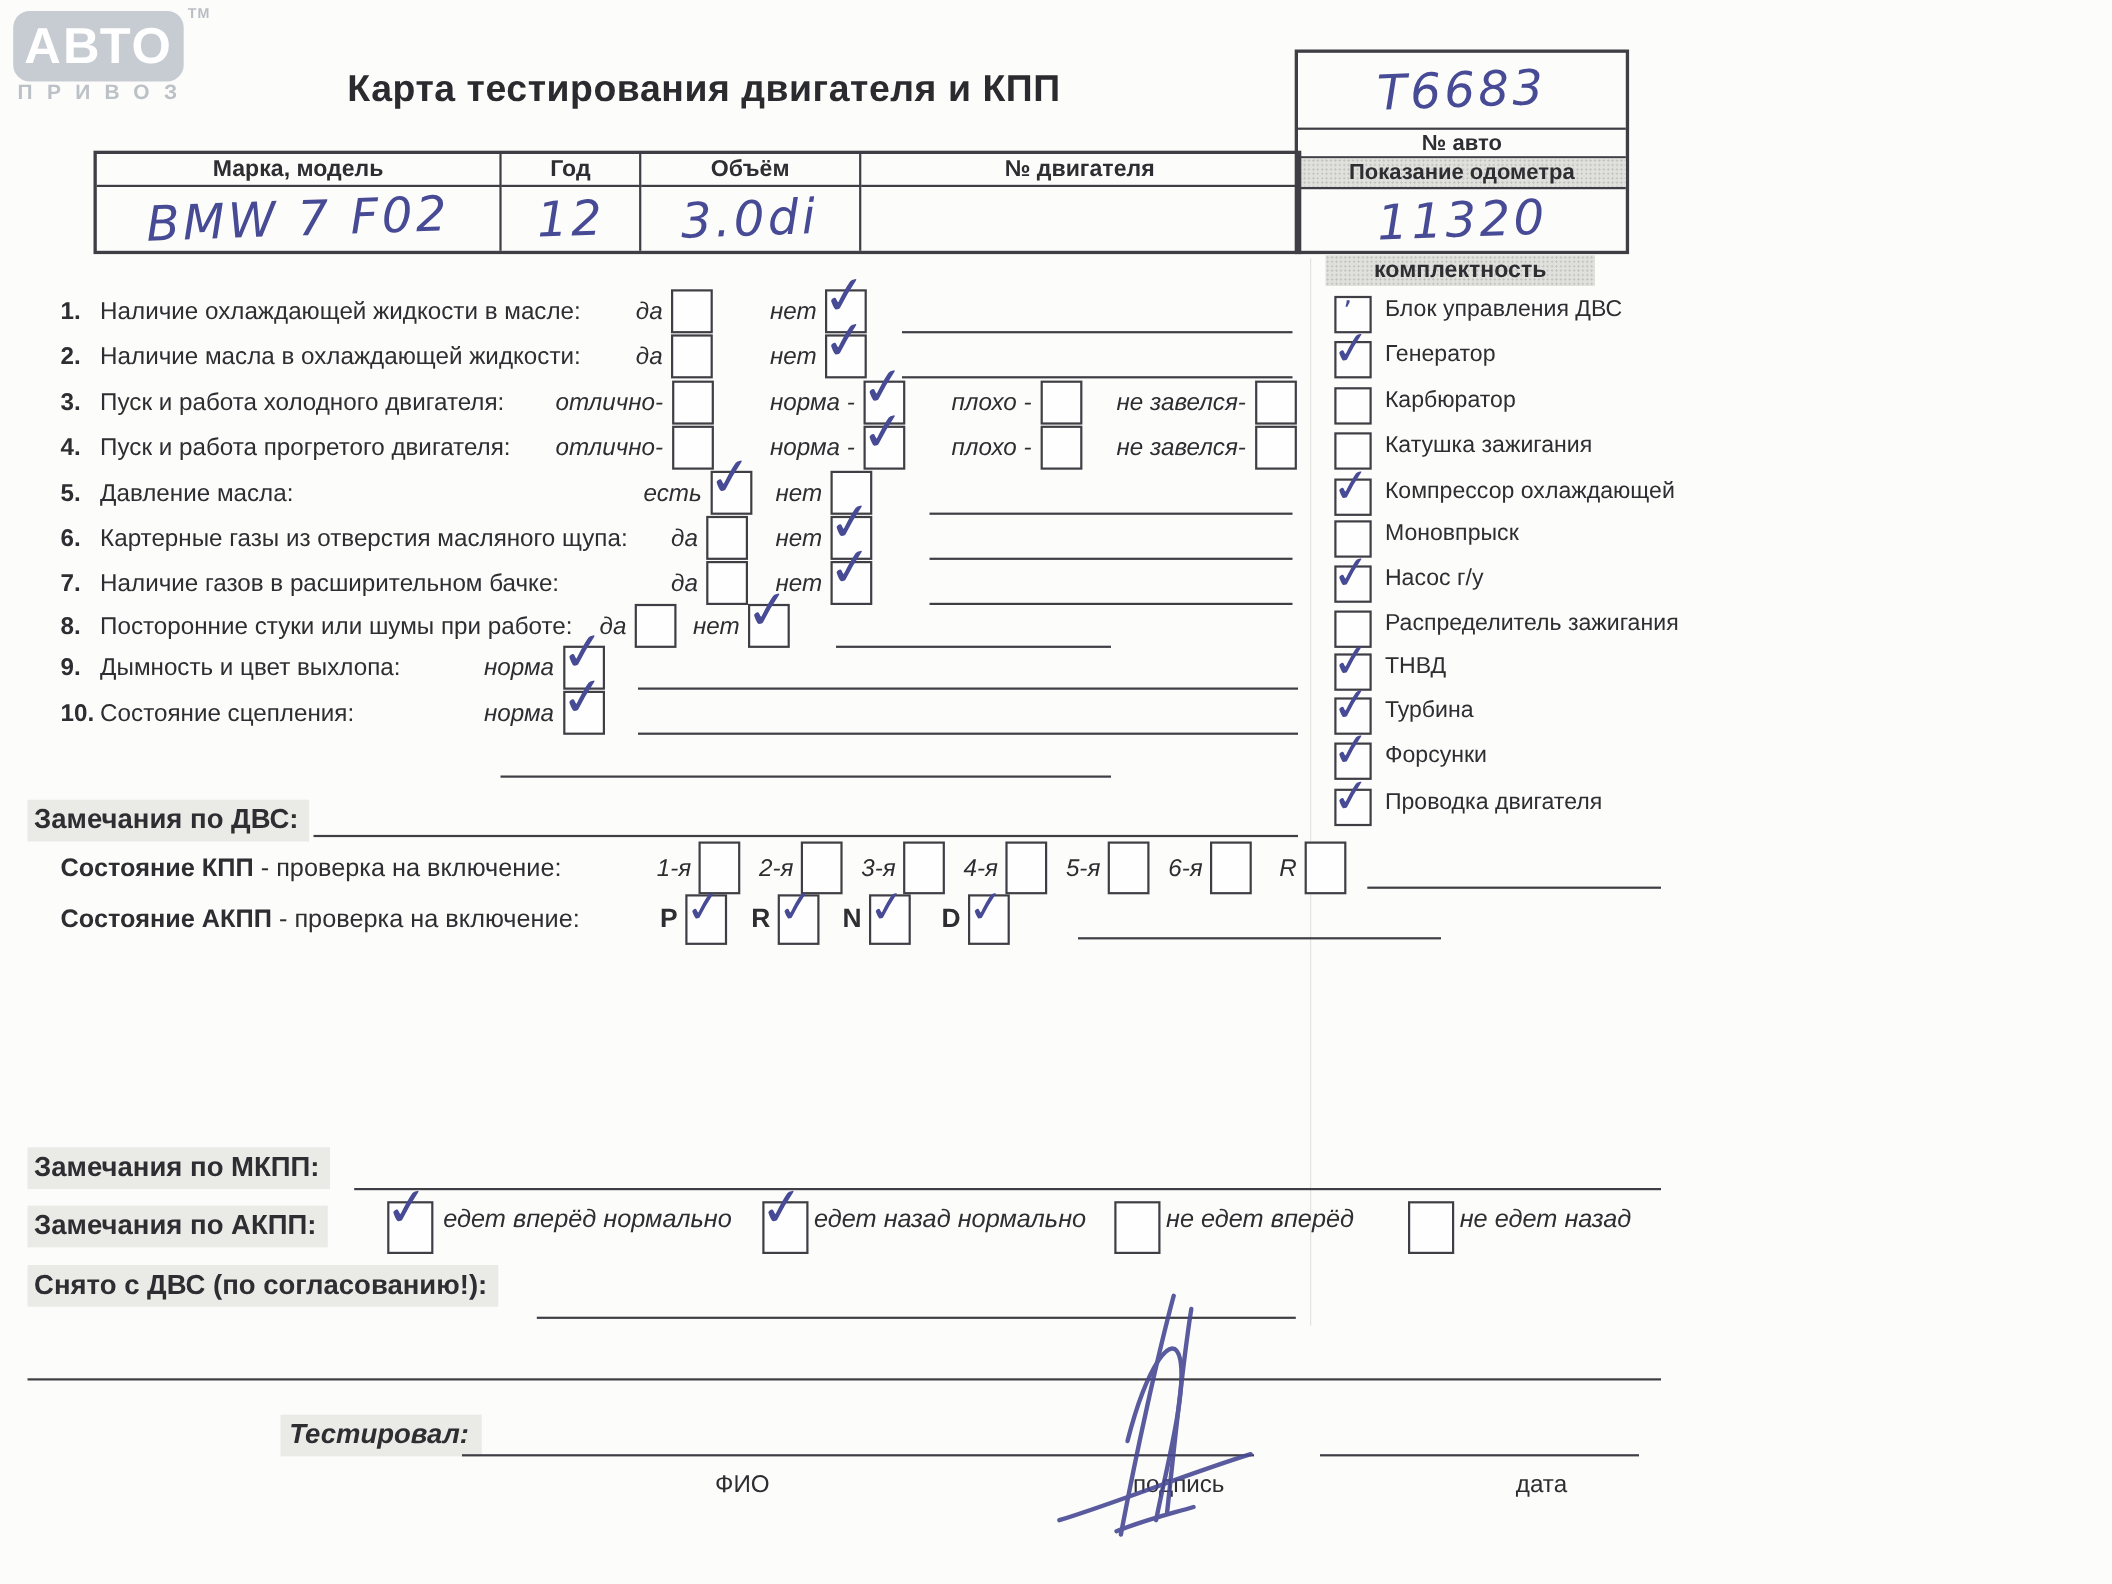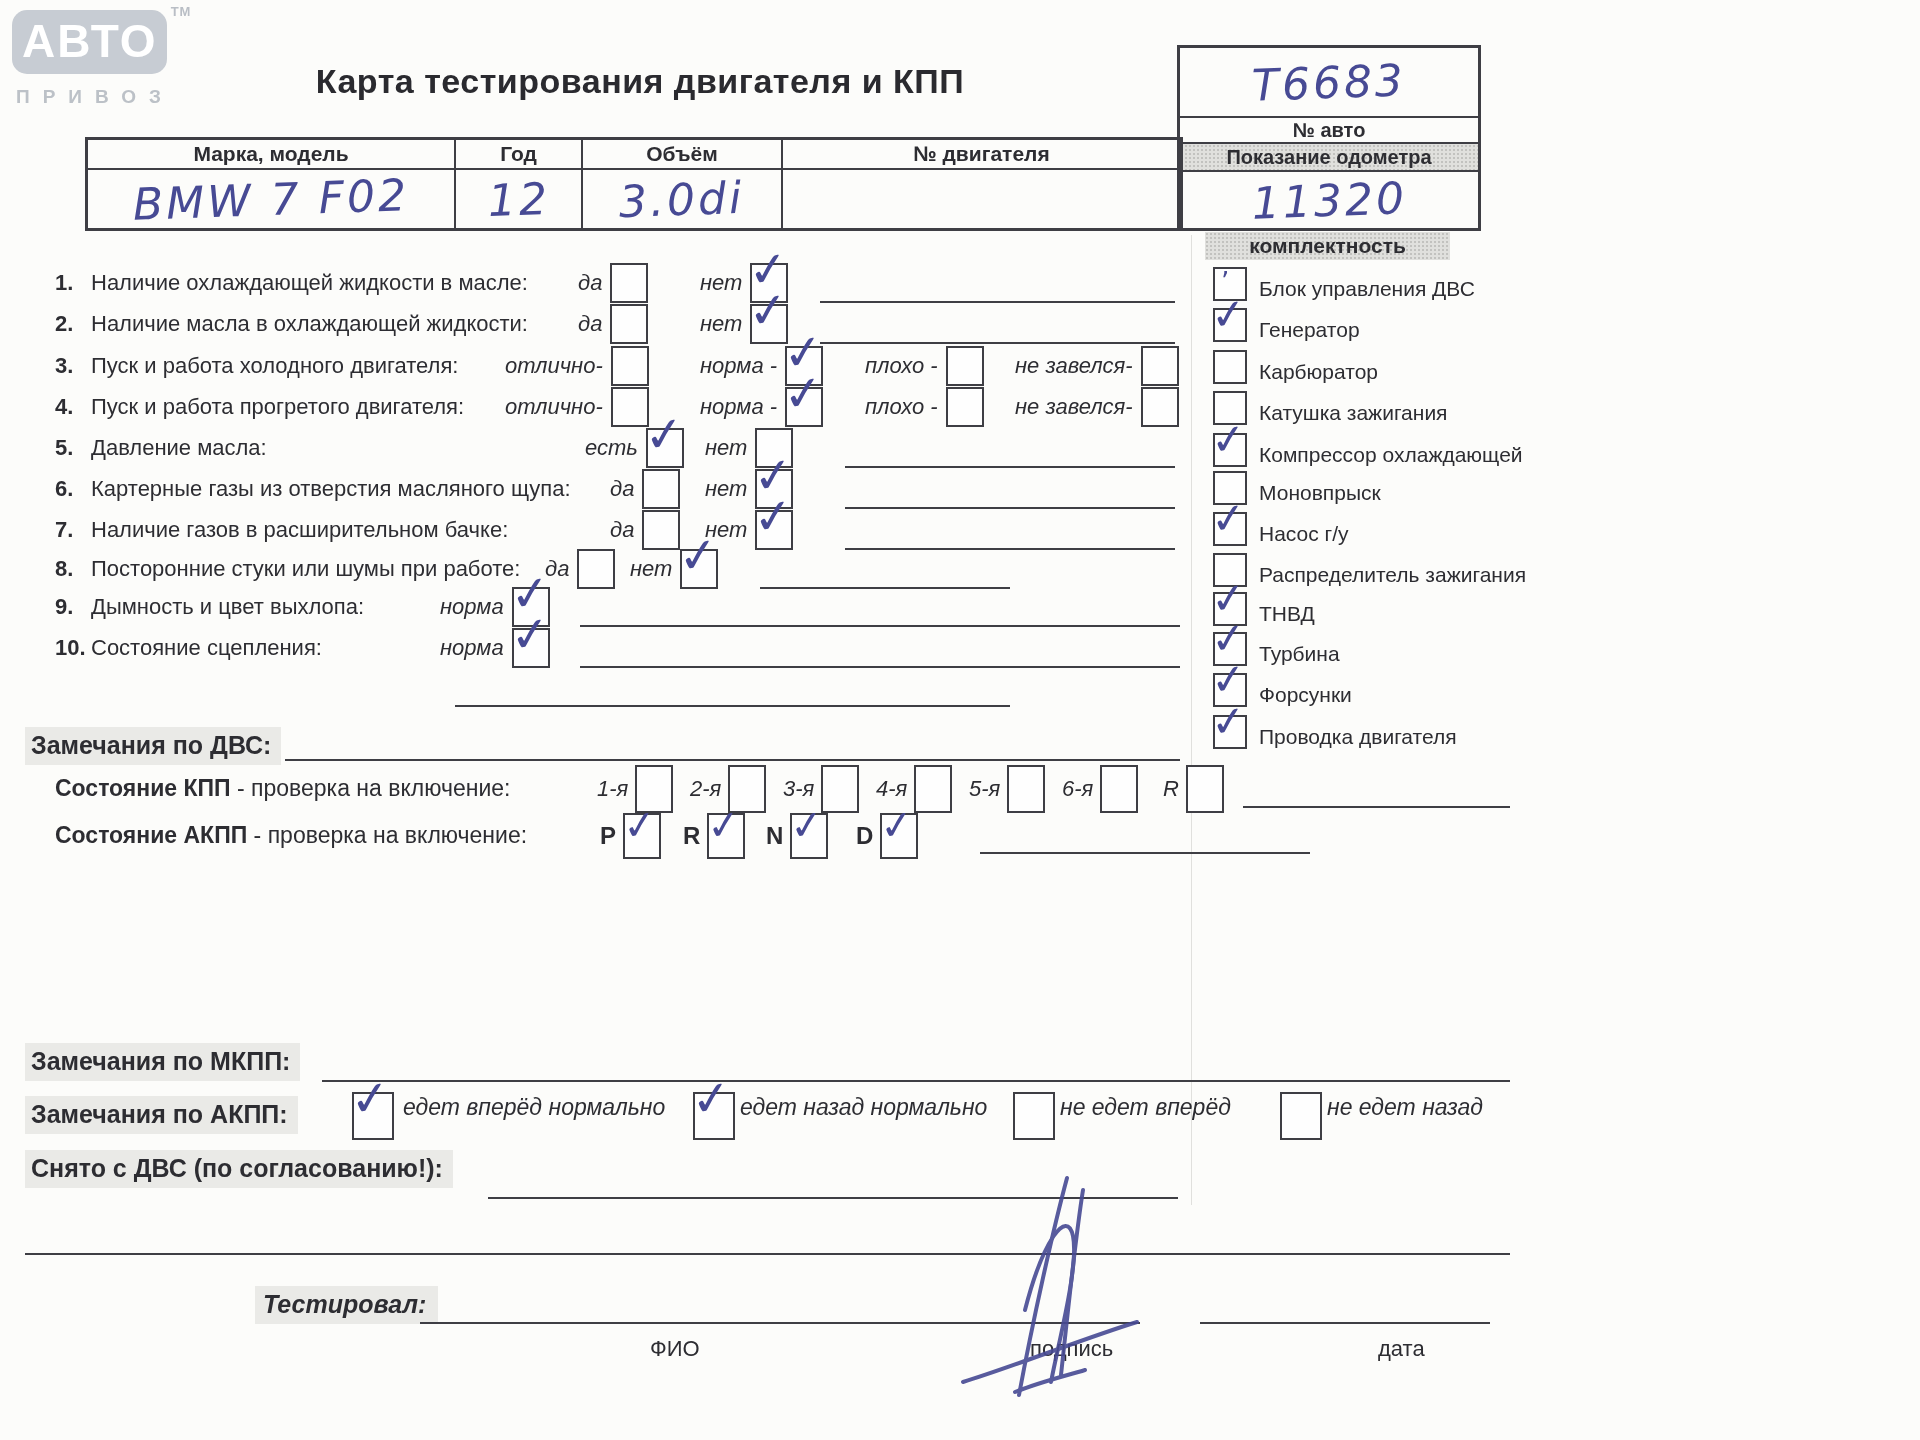--- a/index.html
+++ b/index.html
@@ -7,21 +7,21 @@
     position:relative; width:1920px; height:1440px; margin:0 auto;
     background:#fcfcfa; overflow:hidden;
     font-family:"Liberation Sans", sans-serif;
     color:var(--text,#2d2d32);
   }
   
   .logo{position:absolute;left:12px;top:10px;width:170px;text-align:left;}
   .logo-box{display:inline-block;background:#c7ccd3;color:#ffffff;font-weight:bold;
     font-size:46px;letter-spacing:2px;padding:4px 10px 6px 10px;position:relative;border-radius:15px;}
   .logo-box .tm{position:absolute;right:-24px;top:-6px;font-size:13px;color:#b9bec5;font-weight:bold;letter-spacing:1px;}
-  .logo-sub{color:#bcc1c7;font-size:19px;letter-spacing:13px;font-weight:bold;margin-top:12px;padding-left:4px;}
+  .logo-sub{color:#bcc1c7;font-size:19px;letter-spacing:13px;font-weight:bold;margin-top:0;padding-left:4px;}
   
   .title{position:absolute;left:290px;top:62px;width:700px;text-align:center;
     font-size:34px;font-weight:bold;letter-spacing:.5px;color:#2a2a2f;}
   
   .hdr-table{position:absolute;left:85px;top:137px;width:1092px;height:88px;
     border:3px solid var(--line,#3e3e44);display:grid;
     grid-template-columns:368px 127px 200px 1fr;grid-template-rows:30px 1fr;}
   .hdr-cell{border-right:2px solid var(--line,#3e3e44);border-bottom:2px solid var(--line,#3e3e44);
     display:flex;align-items:center;justify-content:center;font-weight:bold;font-size:21px;}
   .hdr-cell:nth-child(4){border-right:none;}
@@ -49,21 +49,21 @@
     border:2px solid var(--line,#3e3e44);background:#fefefe;}
   .cb.checked::after{content:"\2713";position:absolute;left:-4px;top:-20px;font-size:48px;
     font-weight:bold;color:var(--ink,#474a94);font-family:"DejaVu Sans",sans-serif;
     transform:rotate(-6deg);line-height:1;}
   .cb.faint::after{content:"\2019";position:absolute;left:6px;top:-2px;font-size:26px;
     color:var(--ink,#474a94);font-family:"DejaVu Sans",sans-serif;}
   .line{position:absolute;border-bottom:2px solid var(--line,#3e3e44);height:0;}
   
   .kompl-hdr{position:absolute;left:1205px;top:232px;width:245px;height:28px;
     display:flex;align-items:center;justify-content:center;font-weight:bold;font-size:21px;}
-  .krow{position:absolute;left:1213px;display:flex;align-items:flex-end;gap:12px;height:32px;}
+  .krow{position:absolute;left:1213px;display:flex;align-items:flex-start;gap:12px;height:32px;}
   .kcb{width:30px;height:30px;}
   .kcb.checked::after{font-size:42px;top:-16px;left:-4px;}
   .klabel{font-size:21px;white-space:nowrap;}
   
   .seclabel{position:absolute;background:var(--shade,#eaeae7);font-weight:bold;font-size:25px;
     padding:4px 10px 5px 6px;white-space:nowrap;}
   .secrow{position:absolute;height:48px;}
   .secrow .rl{position:absolute;left:0;top:10px;font-size:23px;white-space:nowrap;}
   .secrow .rl b{font-size:23px;}
   .gear{position:absolute;display:flex;align-items:center;gap:7px;top:0;height:48px;}

